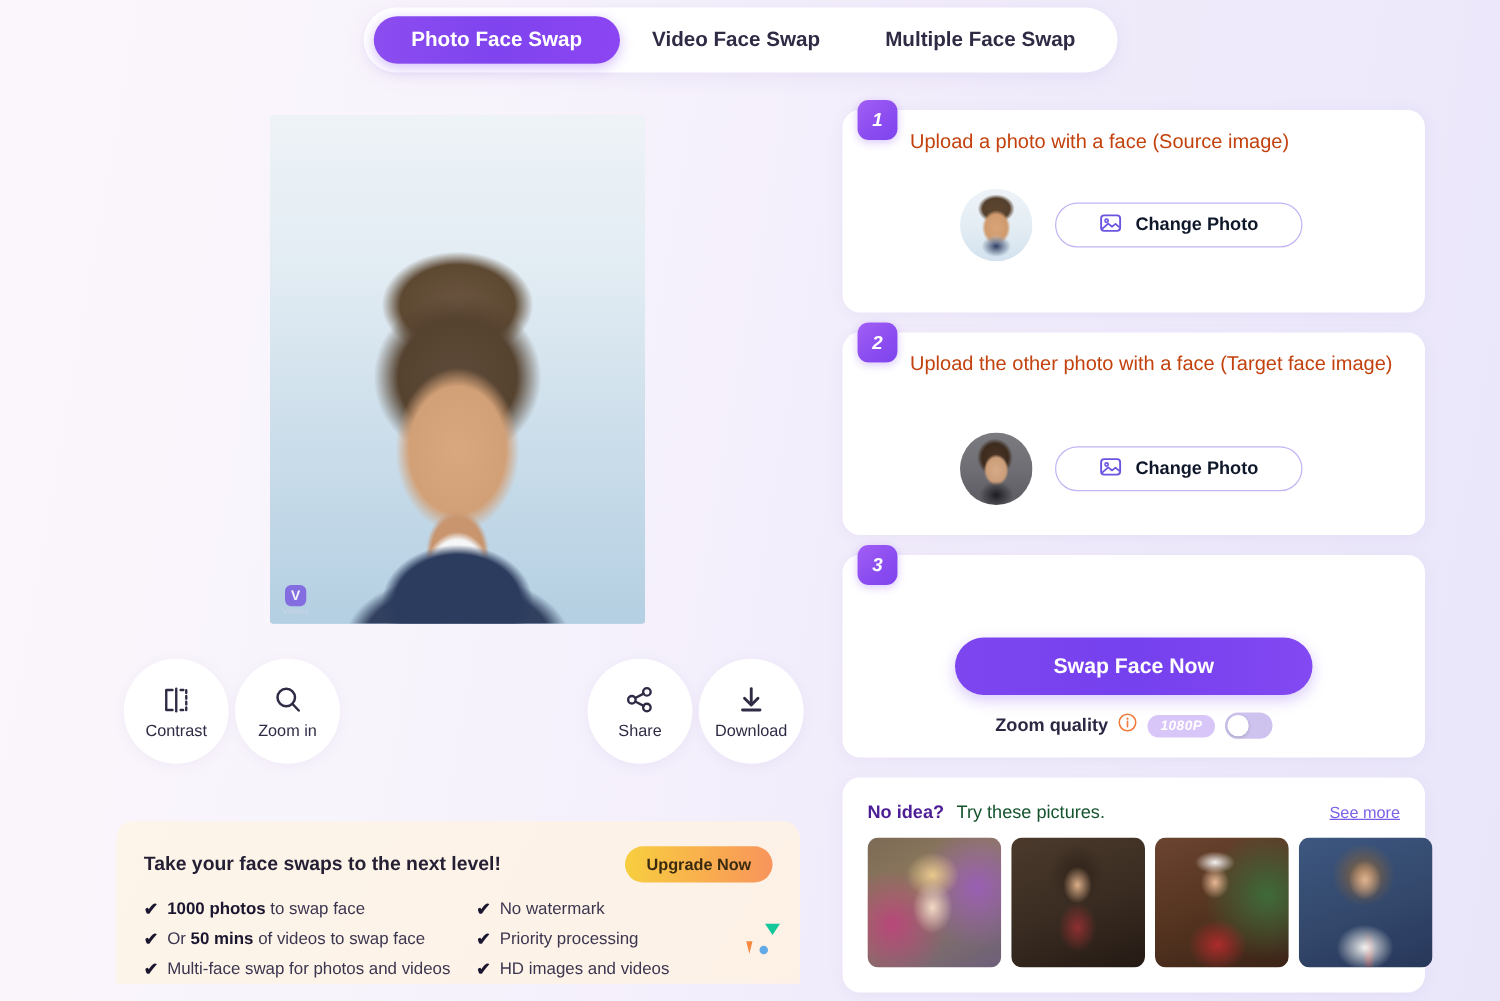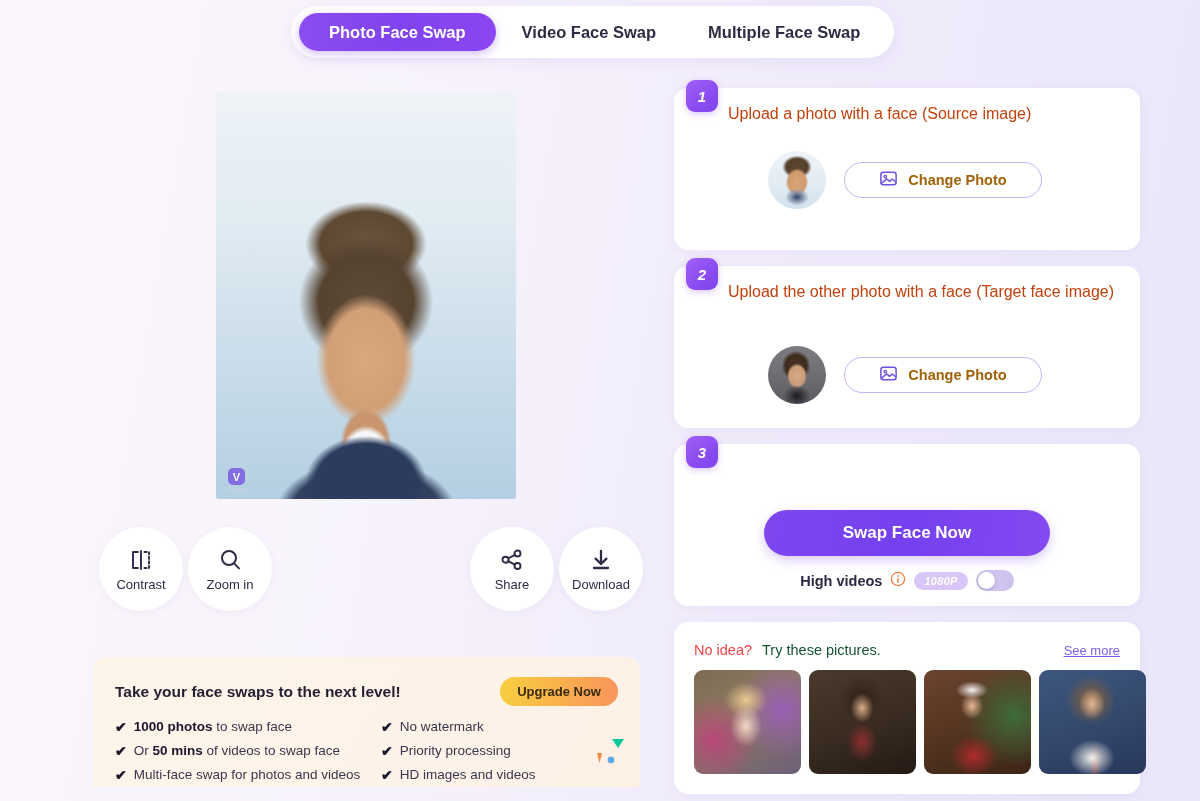--- a/index.html
+++ b/index.html
@@ -142,21 +142,21 @@
     background:
       radial-gradient(ellipse 17px 14px at 29px 50px, #1d1c22 0%, rgba(29,28,34,0) 80%),
       radial-gradient(ellipse 12px 15px at 29px 30px, #d7ab88 0%, #cb9d79 65%, rgba(203,157,121,0) 84%),
       radial-gradient(ellipse 17px 18px at 28px 20px, #4a3526 0%, #3d2b1e 62%, rgba(61,43,30,0) 84%),
       linear-gradient(#7b7b80 0%, #6e6e74 50%, #5b5b61 100%);
   }
   .change-btn {
     display: flex; align-items: center; justify-content: center; gap: 10px;
     width: 198px; height: 36px; border-radius: 18px;
     border: 1.4px solid #c4b4f4; background: #fff;
-    color: #a16207; font-size: 14.5px; font-weight: 700; cursor: pointer;
+    color: #0f172a; font-size: 14.5px; font-weight: 700; cursor: pointer;
   }
 
   .swap-btn {
     position: absolute; left: 90px; top: 66px;
     width: 286px; height: 46px; border-radius: 23px; border: none;
     background: linear-gradient(95deg, #7d46ef 0%, #7540ee 50%, #8349f2 100%);
     color: #fff; font-size: 17px; font-weight: 700; cursor: pointer;
     box-shadow: 0 4px 12px rgba(116,62,236,.28);
   }
   .quality-row {
@@ -174,21 +174,21 @@
   }
   .toggle .knob {
     position: absolute; left: 2px; top: 2px; width: 17px; height: 17px;
     border-radius: 50%; background: #fff; box-shadow: 0 1px 3px rgba(0,0,0,.18);
   }
 
   .noidea-head {
     position: absolute; left: 20px; top: 20px; right: 20px;
     display: flex; align-items: baseline; gap: 10px;
   }
-  .ni-title { font-size: 14.5px; font-weight: 400; color: #ef4444; }
+  .ni-title { font-size: 14.5px; font-weight: 700; color: #4c1d95; }
   .ni-sub { font-size: 14.5px; color: #14532d; }
   .see-more {
     margin-left: auto; font-size: 13px; color: #7a5fe6;
     text-decoration: underline; cursor: pointer;
   }
   .thumbs { position: absolute; left: 20px; top: 48px; display: flex; gap: 8px; }
   .thumb { width: 107px; height: 104px; border-radius: 9px; overflow: hidden; cursor: pointer; }
   .t1 { background:
       radial-gradient(ellipse 20px 26px at 52px 56px, #f2d9c4 0%, rgba(242,217,196,0) 80%),
       radial-gradient(ellipse 26px 22px at 52px 30px, #e8c98c 0%, rgba(232,201,140,0) 82%),
@@ -356,21 +356,21 @@
       </span>
       <span>Change Photo</span>
     </button>
   </div>
 </div>
 
 <div class="card card3">
   <div class="step-badge">3</div>
   <button class="swap-btn">Swap Face Now</button>
   <div class="quality-row">
-    <span class="q-label">High videos</span>
+    <span class="q-label">Zoom quality</span>
     <span>
       <svg width="16" height="16" viewBox="0 0 16 16" fill="none">
         <circle cx="8" cy="8" r="6.6" stroke="#f27a3a" stroke-width="1.25"></circle>
         <circle cx="8" cy="4.9" r="0.85" fill="#f27a3a"></circle>
         <path d="M8 7.1 V11.4" stroke="#f27a3a" stroke-width="1.3" stroke-linecap="round"></path>
       </svg>
     </span>
     <span class="badge-1080">1080P</span>
     <div class="toggle">
       <div class="knob"></div>

